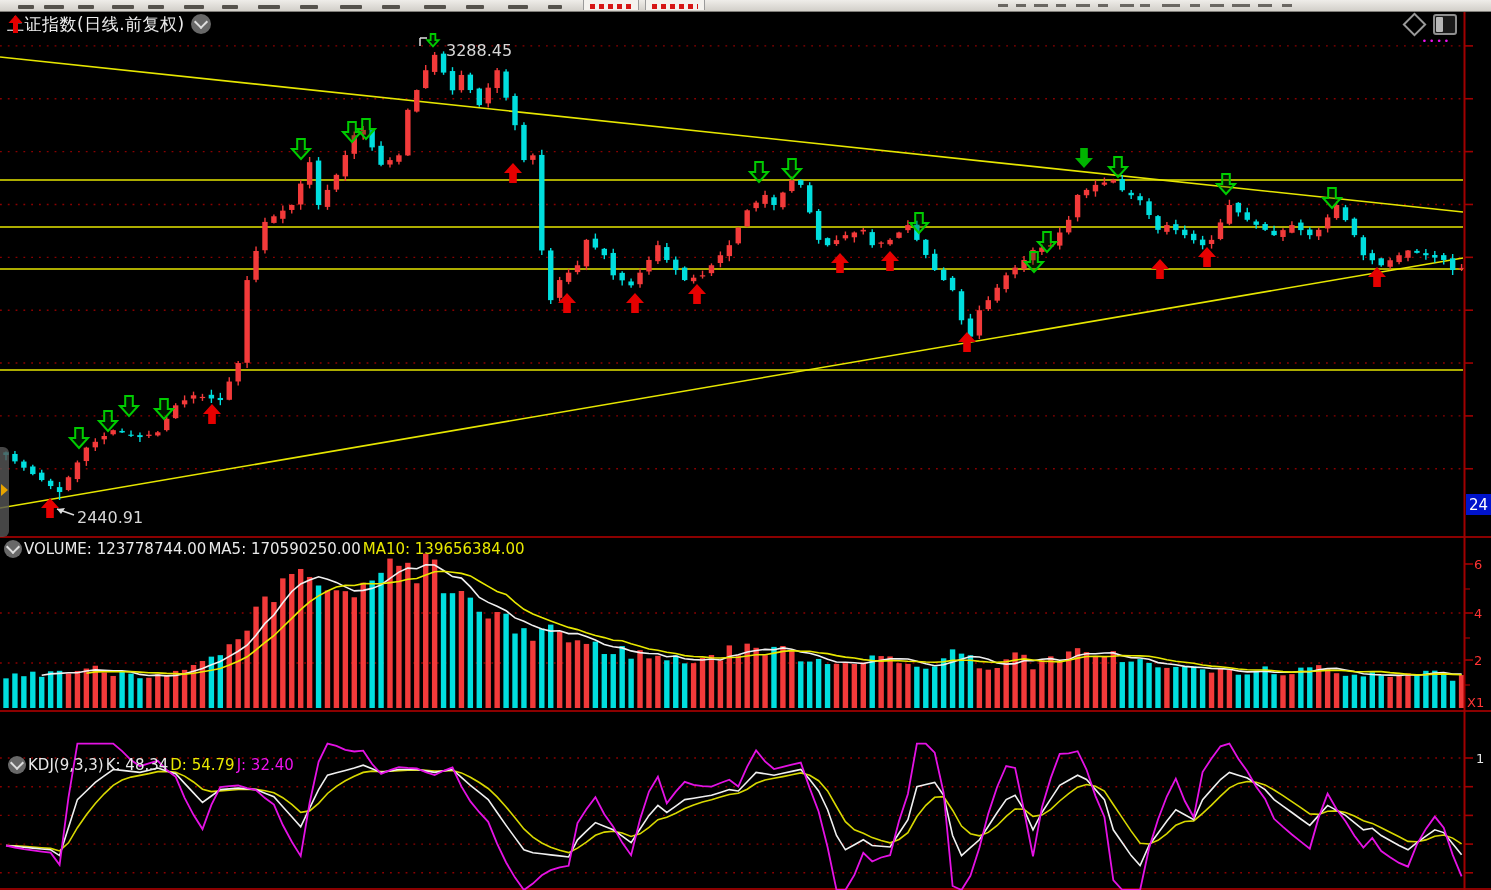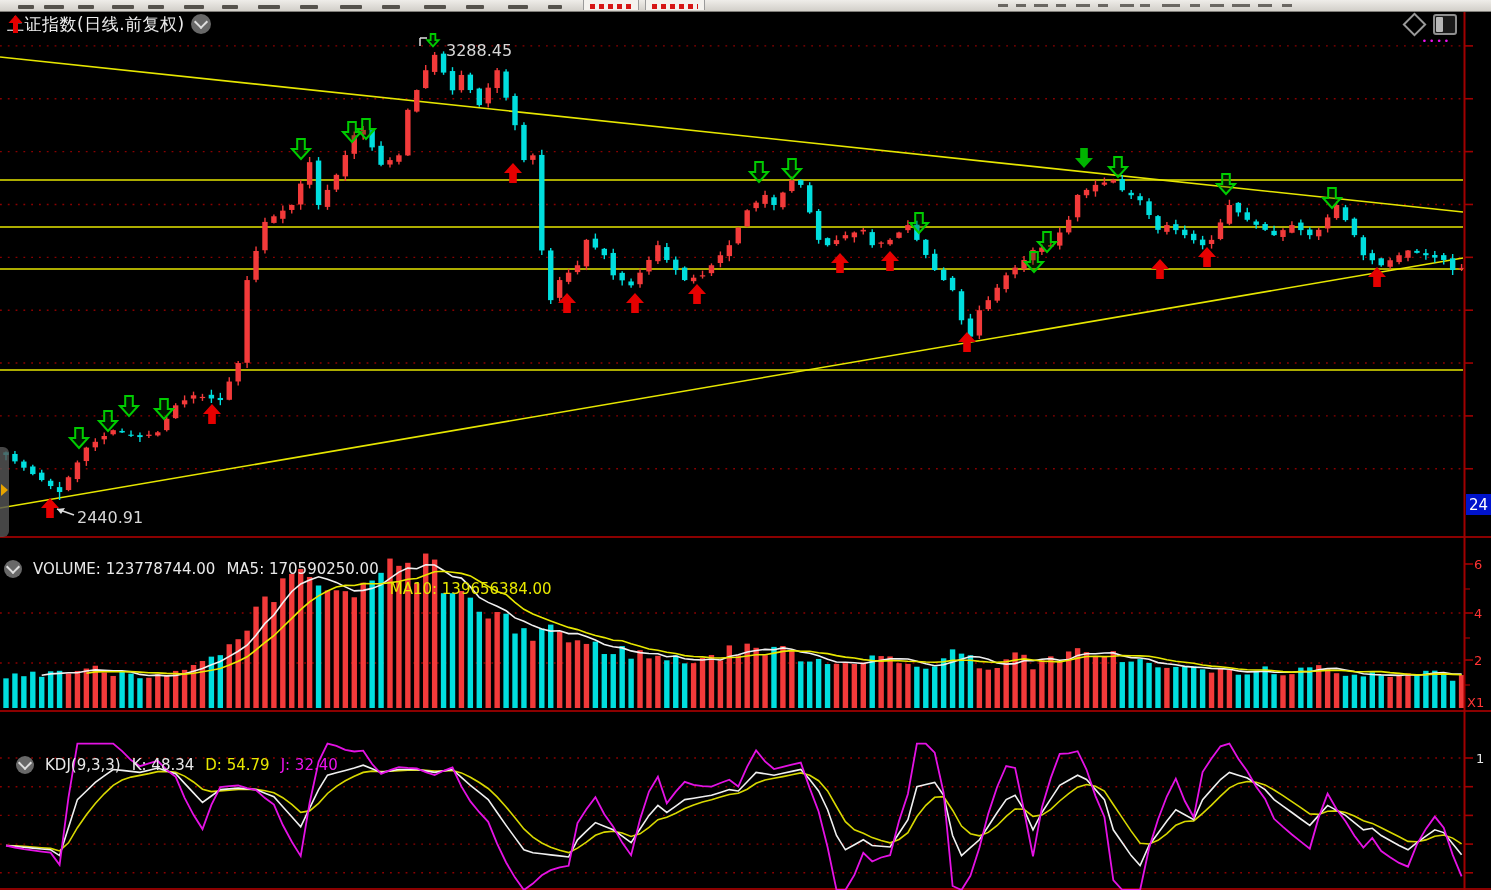--- a/index.html
+++ b/index.html
@@ -17,23 +17,23 @@
   
   .sep{position:absolute;left:0;width:1491px;height:2px;background:#8b0000;}
   svg{position:absolute;left:0;}
   
   #title-row{position:absolute;left:7px;top:13px;height:22px;display:flex;align-items:center;gap:6px;}
   #title-row .t{color:#ececec;font-size:17px;letter-spacing:.5px;white-space:nowrap;}
   .circle-btn{width:20px;height:20px;border-radius:50%;background:#686868;display:flex;
               align-items:center;justify-content:center;}
   .chev{width:8px;height:8px;border-right:2px solid #dedede;border-bottom:2px solid #dedede;
         transform:rotate(45deg);margin-top:-4px;}
-  .hdr{position:absolute;display:flex;align-items:center;gap:11px;font-size:15px;white-space:nowrap;}
+  .hdr{position:absolute;display:flex;align-items:center;gap:2px;font-size:15px;white-space:nowrap;}
   .hdr .circle-btn{width:18px;height:18px;}
-  .hdr .w{color:#e9e9e9;} .hdr .y{color:#e8e800;margin-top:40px;} .hdr .m{color:#ec12ec;}
+  .hdr .w{color:#e9e9e9;} .hdr .y{color:#e8e800;} .hdr .m{color:#ec12ec;margin-top:40px;}
   
   #win-icons{position:absolute;right:34px;top:14px;display:flex;gap:10px;align-items:flex-start;}
   .diamond{width:13px;height:13px;border:2px solid #9a9a9a;transform:rotate(45deg);margin-top:2px;}
   .splitwin{width:20px;height:17px;border:2px solid #8f8f8f;border-radius:3px;background:#1a1a1a;position:relative;}
   .splitwin::after{content:"";position:absolute;left:1px;top:1px;bottom:1px;width:7px;background:#b8b8b8;border-radius:1px;}
   #magenta-dots{position:absolute;right:40px;top:36px;color:#ec12ec;font-size:9px;letter-spacing:2px;}
   
   #drawer{position:absolute;left:0;top:447px;width:9px;height:90px;background:rgba(86,86,86,.82);
           border-radius:0 6px 6px 0;}
   #drawer .tri{position:absolute;left:1px;top:37px;width:0;height:0;
@@ -698,21 +698,21 @@
 
   <div class="hdr" style="left:4px;top:540px;">
     <span class="circle-btn">
         <span class="chev"></span>
       </span>
     <span class="w">VOLUME: 123778744.00</span>
     <span class="w">MA5: 170590250.00</span>
     <span class="y">MA10: 139656384.00</span>
   </div>
 
-  <div class="hdr" style="left:16px;top:716px;align-items:flex-end;">
+  <div class="hdr" style="left:8px;top:716px;align-items:flex-end;">
     <span class="circle-btn">
         <span class="chev"></span>
       </span>
     <span class="w">KDJ(9,3,3)</span>
     <span class="w">K: 48.34</span>
     <span class="y">D: 54.79</span>
     <span class="m">J: 32.40</span>
   </div>
 </div>
 

